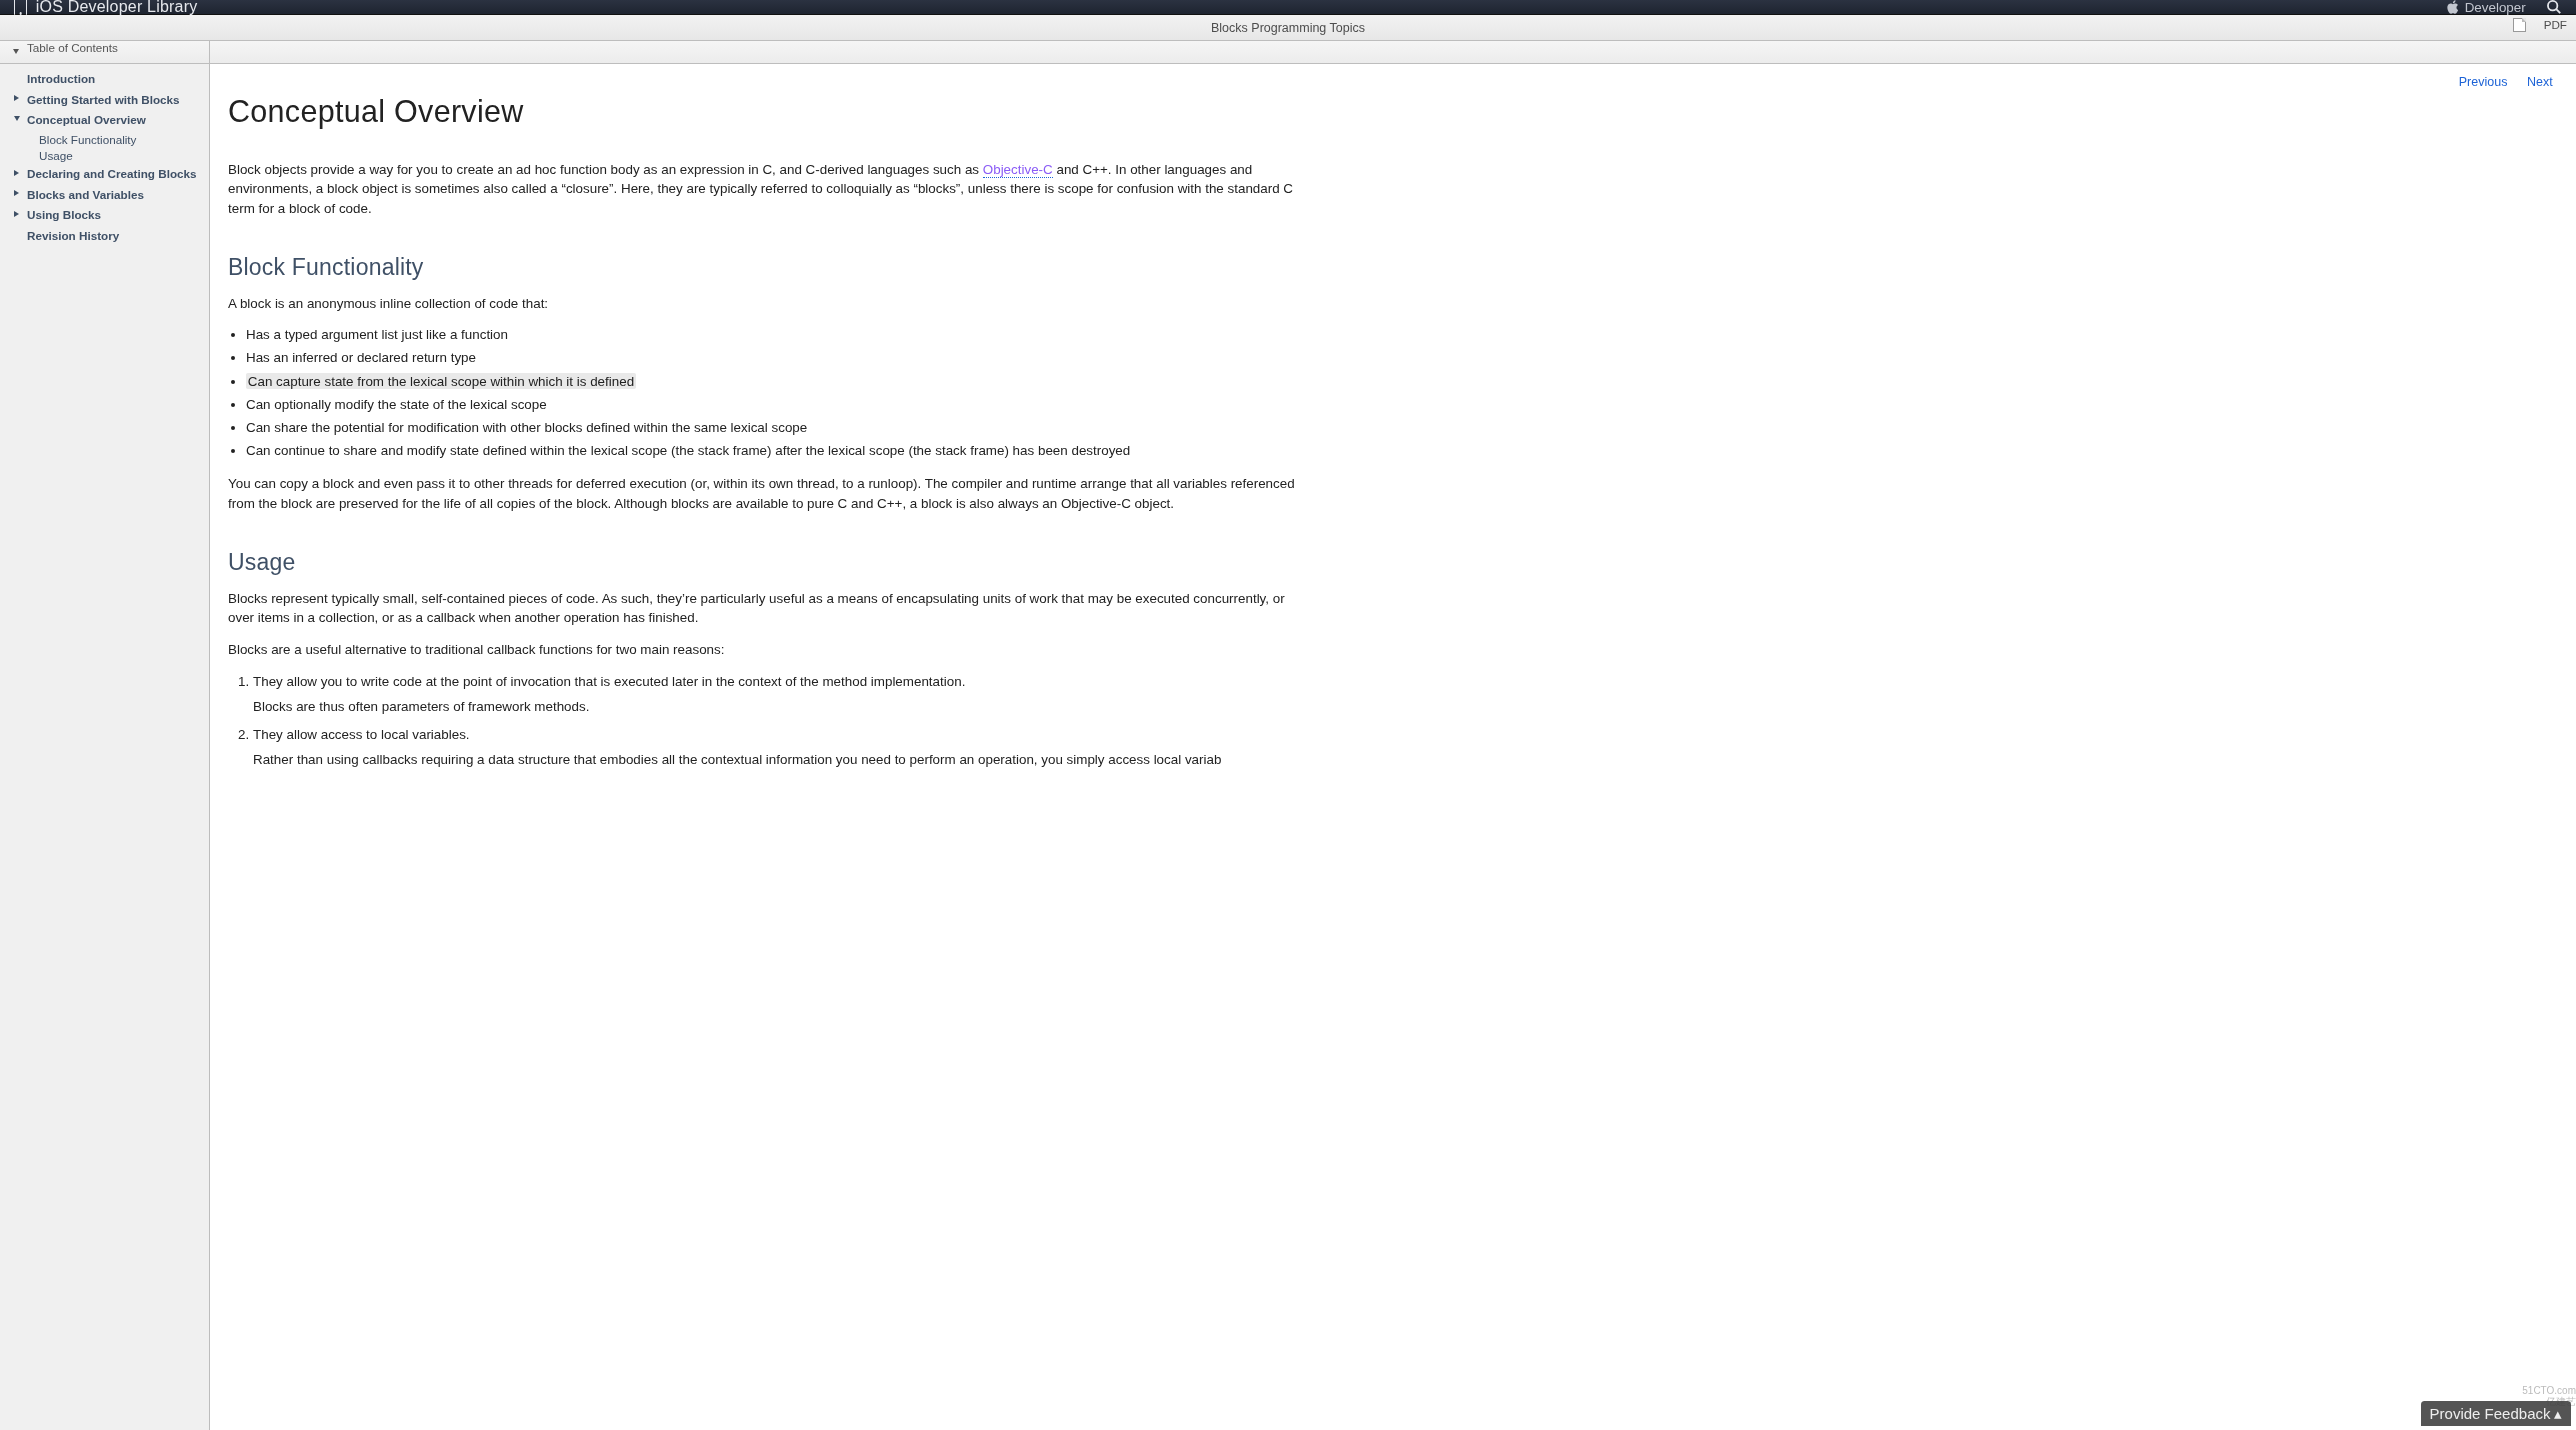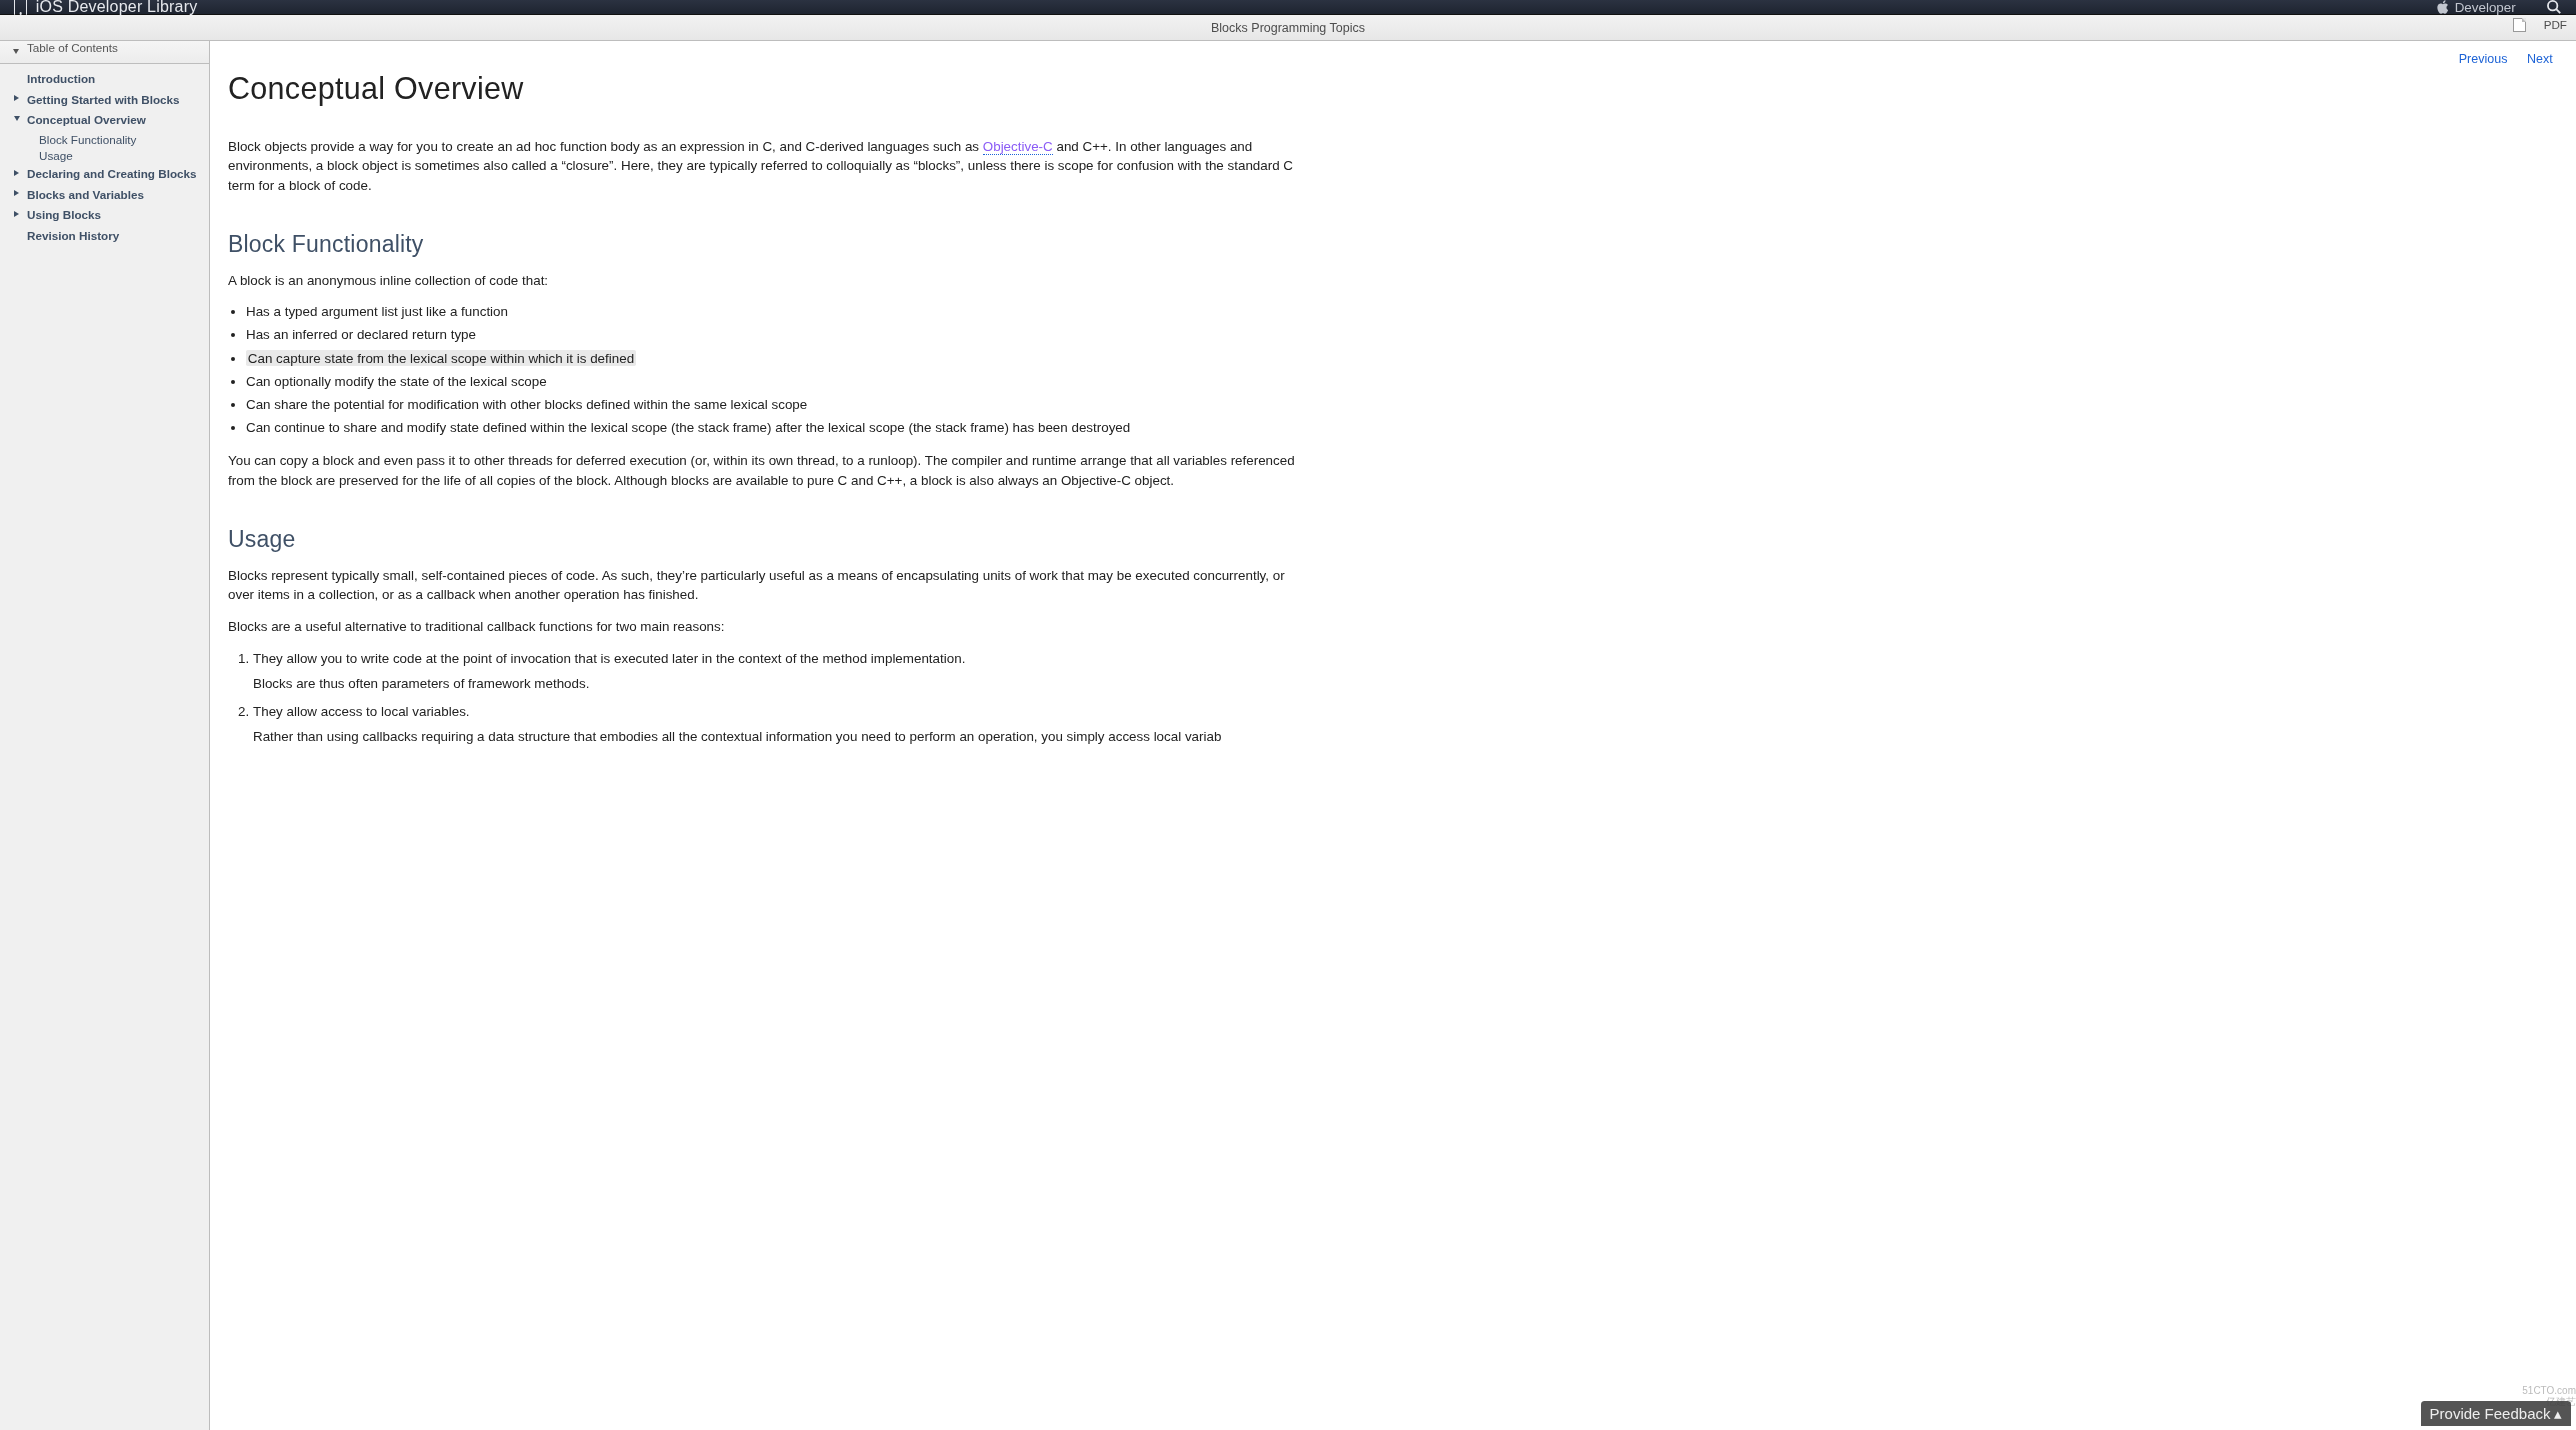--- a/index.html
+++ b/index.html
@@ -10,21 +10,21 @@
   .topbar {
     height: 15px;
     background: linear-gradient(#2b3241, #1e2430);
     display: flex; align-items: center; justify-content: space-between;
     padding: 0 14.3px;
     color: #e5e7ec;
     border-bottom: 0.9px solid #111;
   }
   .topbar-left { display: flex; align-items: center; gap: 9px; }
   .topbar-title { font-family: "Myriad Pro", "Lucida Grande", Helvetica, Arial, sans-serif; font-size: 16px; font-weight: 400; letter-spacing: 0.2px; }
-  .topbar-right { display: flex; align-items: center; gap: 30px; }
+  .topbar-right { display: flex; align-items: center; gap: 20px; }
   .developer-link { display: flex; align-items: center; gap: 5.4px; color: #c2c6cf; font-size: 13.4px; cursor: pointer; }
 
   .phone-icon { display: inline-block; width: 12.5px; height: 20px; border: 1.8px solid #e5e7ec; border-radius: 2.7px; position: relative; }
   .phone-icon::after { content:""; position:absolute; bottom:0.9px; left:50%; transform:translateX(-50%); width:2.7px; height:2.7px; border-radius:50%; background:#e5e7ec; }
 
   .apple-icon { width: 12.5px; height: 14.3px; }
   .search-icon-svg { width: 16px; height: 16px; cursor:pointer; }
 
   
   .subheader {
@@ -62,21 +62,21 @@
 
   .toc { padding: 5.4px 0 18px 0; }
   .toc-item { position:relative; padding: 1.8px 9px 1.8px 27px; line-height:1.45; color:#3f5066; font-weight:bold; cursor:pointer; }
   .toc-item .disclosure { left: 14.3px; top: 5.4px; }
   .toc-item .disclosure.right { border-left-color:#3f5066; }
   .toc-item .disclosure.down { border-top-color:#3f5066; }
   .toc-item.noarrow { }
   .toc-sub { padding: 1.8px 9px 1.8px 39px; color:#3f5066; cursor:pointer; font-weight:normal; }
 
   
-  .content-wrap { flex:1; display:flex; flex-direction:row; overflow:hidden; }
+  .content-wrap { flex:1; display:flex; flex-direction:column; overflow:hidden; }
   .content-toolbar {
     height:23px; background: linear-gradient(#f5f5f5,#ececec);
     border-bottom:0.9px solid #bdbdbd;
   }
   .content { flex:1; overflow-y:auto; padding: 0 18px 72px 18px; position:relative; }
   .pager { text-align:right; padding: 10.8px 5.4px 0 0; font-size:12.5px;}
   .pager a { color:#1d63d6; text-decoration:none; margin-left:16px; cursor:pointer;}
   .article { max-width: 1067px; }
   h1.title { font-family: "Lucida Grande","Helvetica Neue",Helvetica,Arial,sans-serif; font-weight:400; font-size:30.5px; letter-spacing:0.3px; color:#222; margin: 5.4px 0 30.5px 0;}
   h2.section { font-family: "Lucida Grande","Helvetica Neue",Helvetica,Arial,sans-serif; font-weight:400; font-size:23px; color:#3f5066; margin: 36px 0 12.5px 0; letter-spacing:0.2px;}

